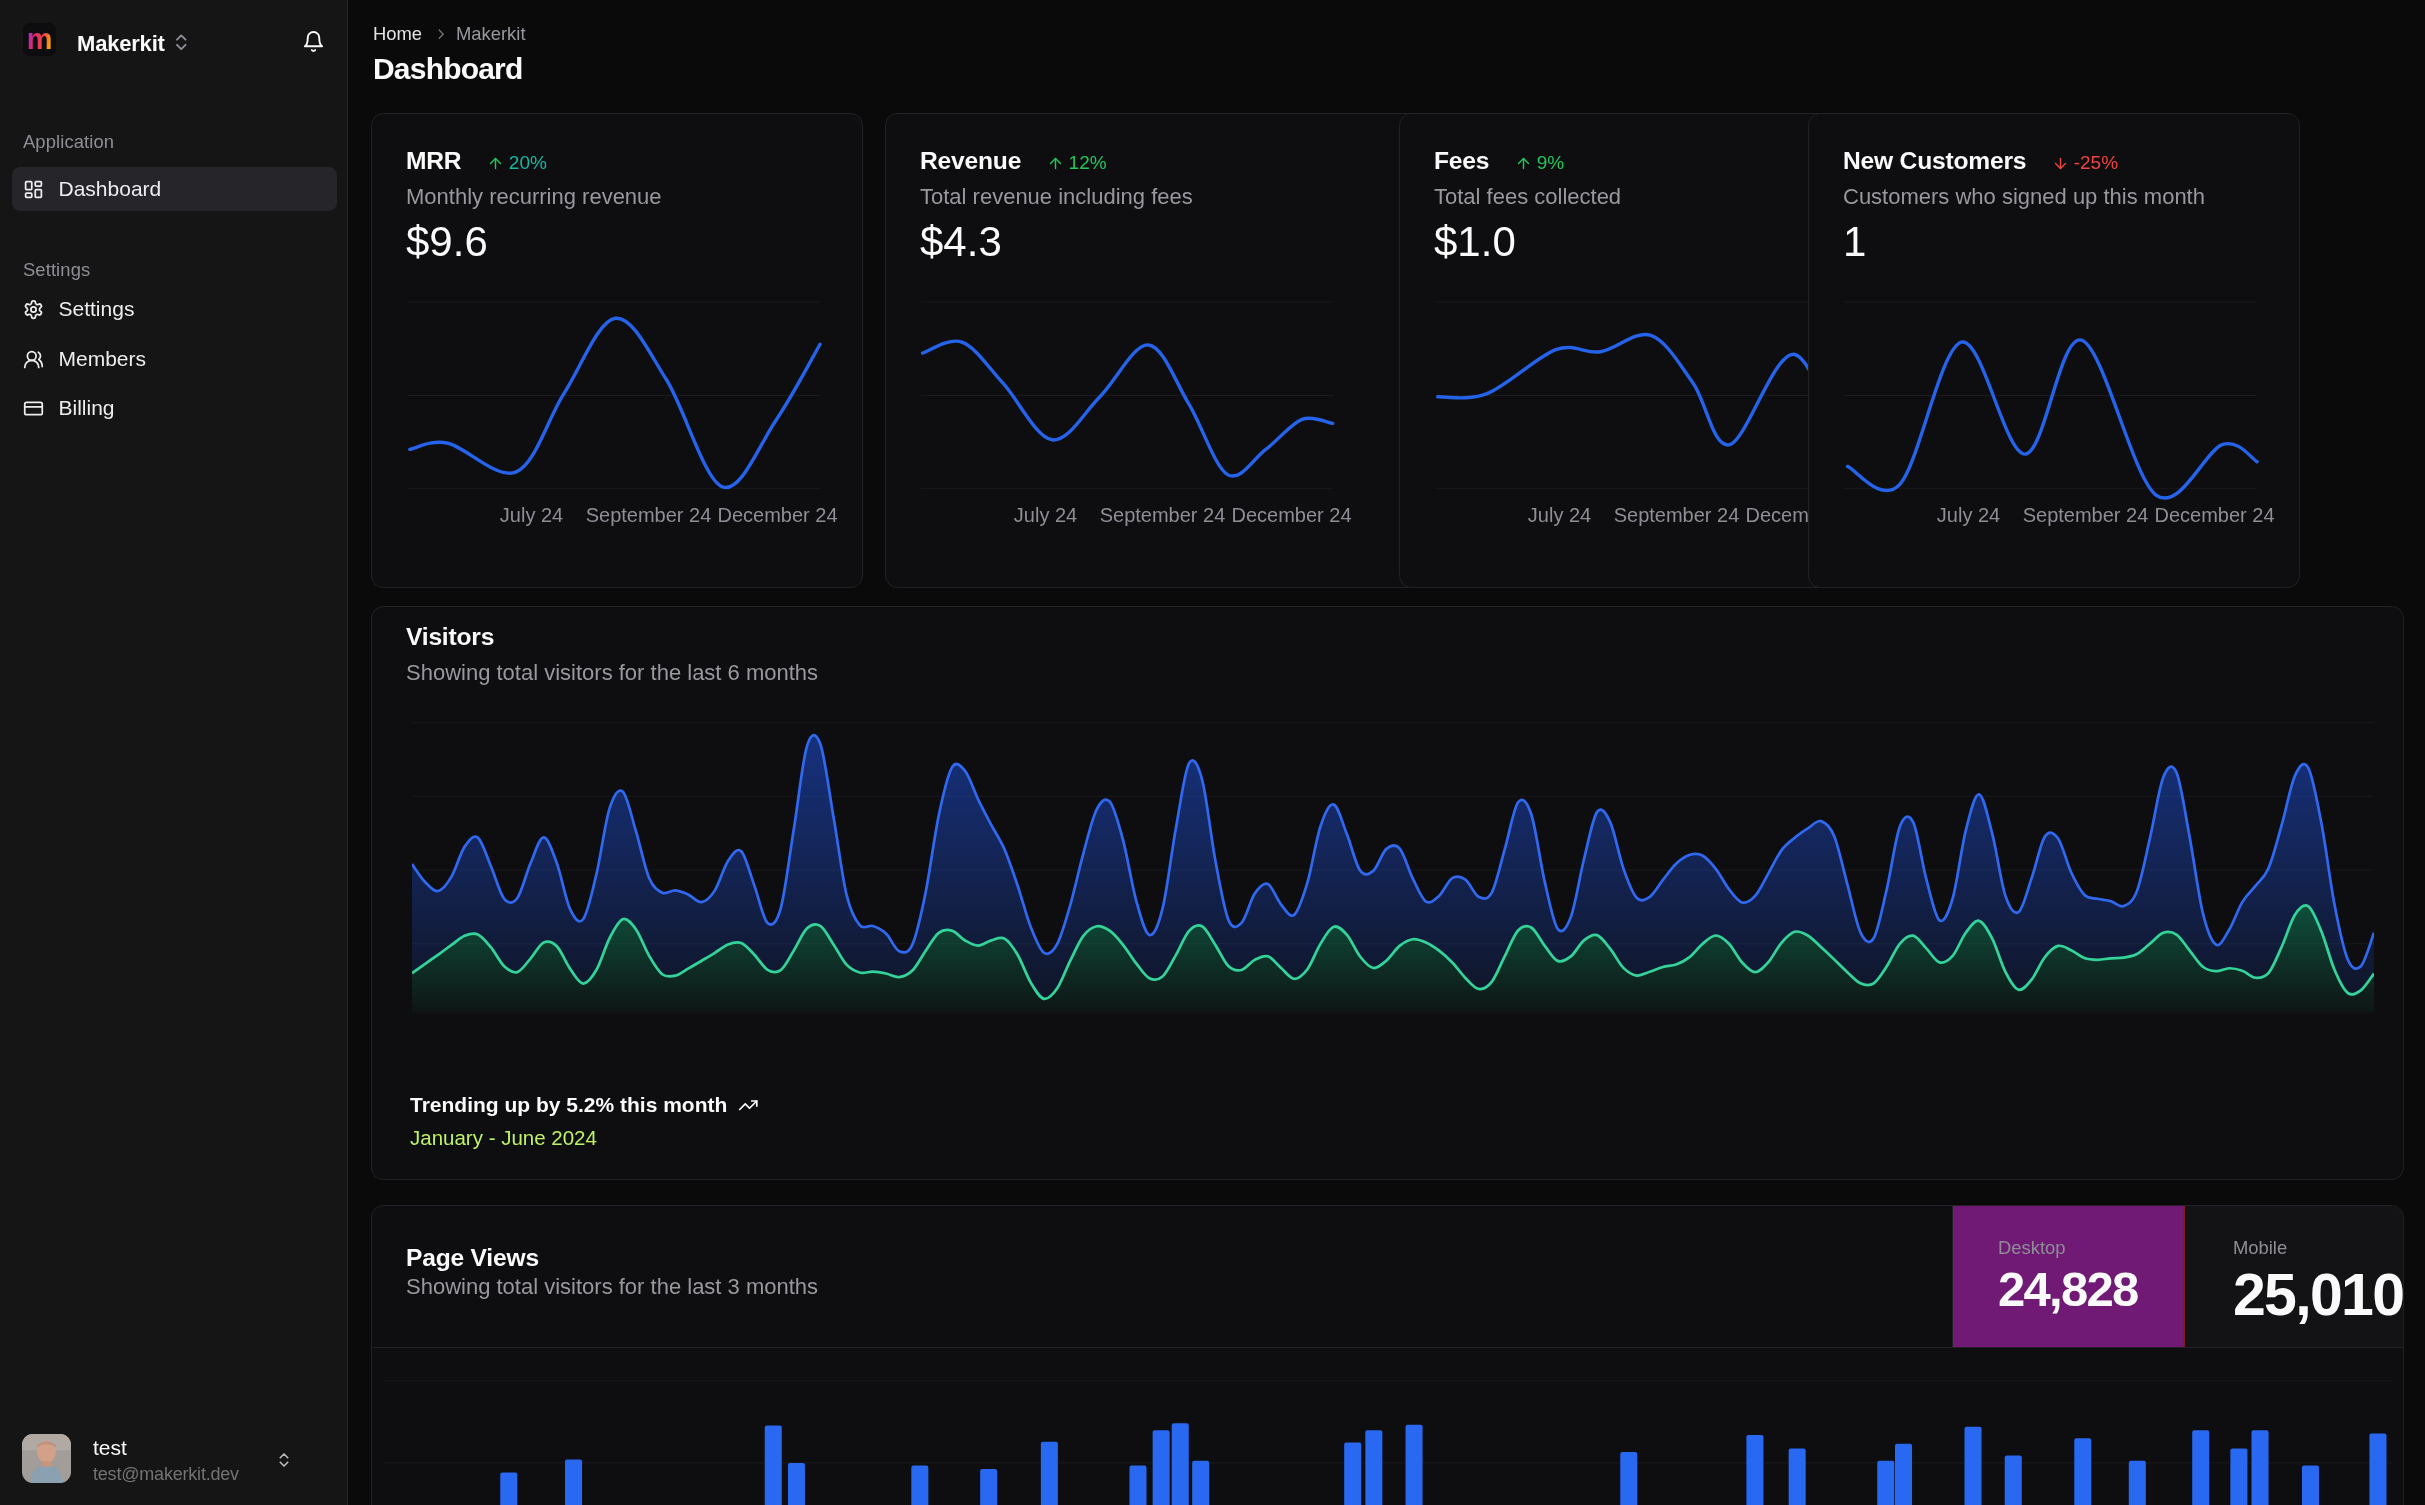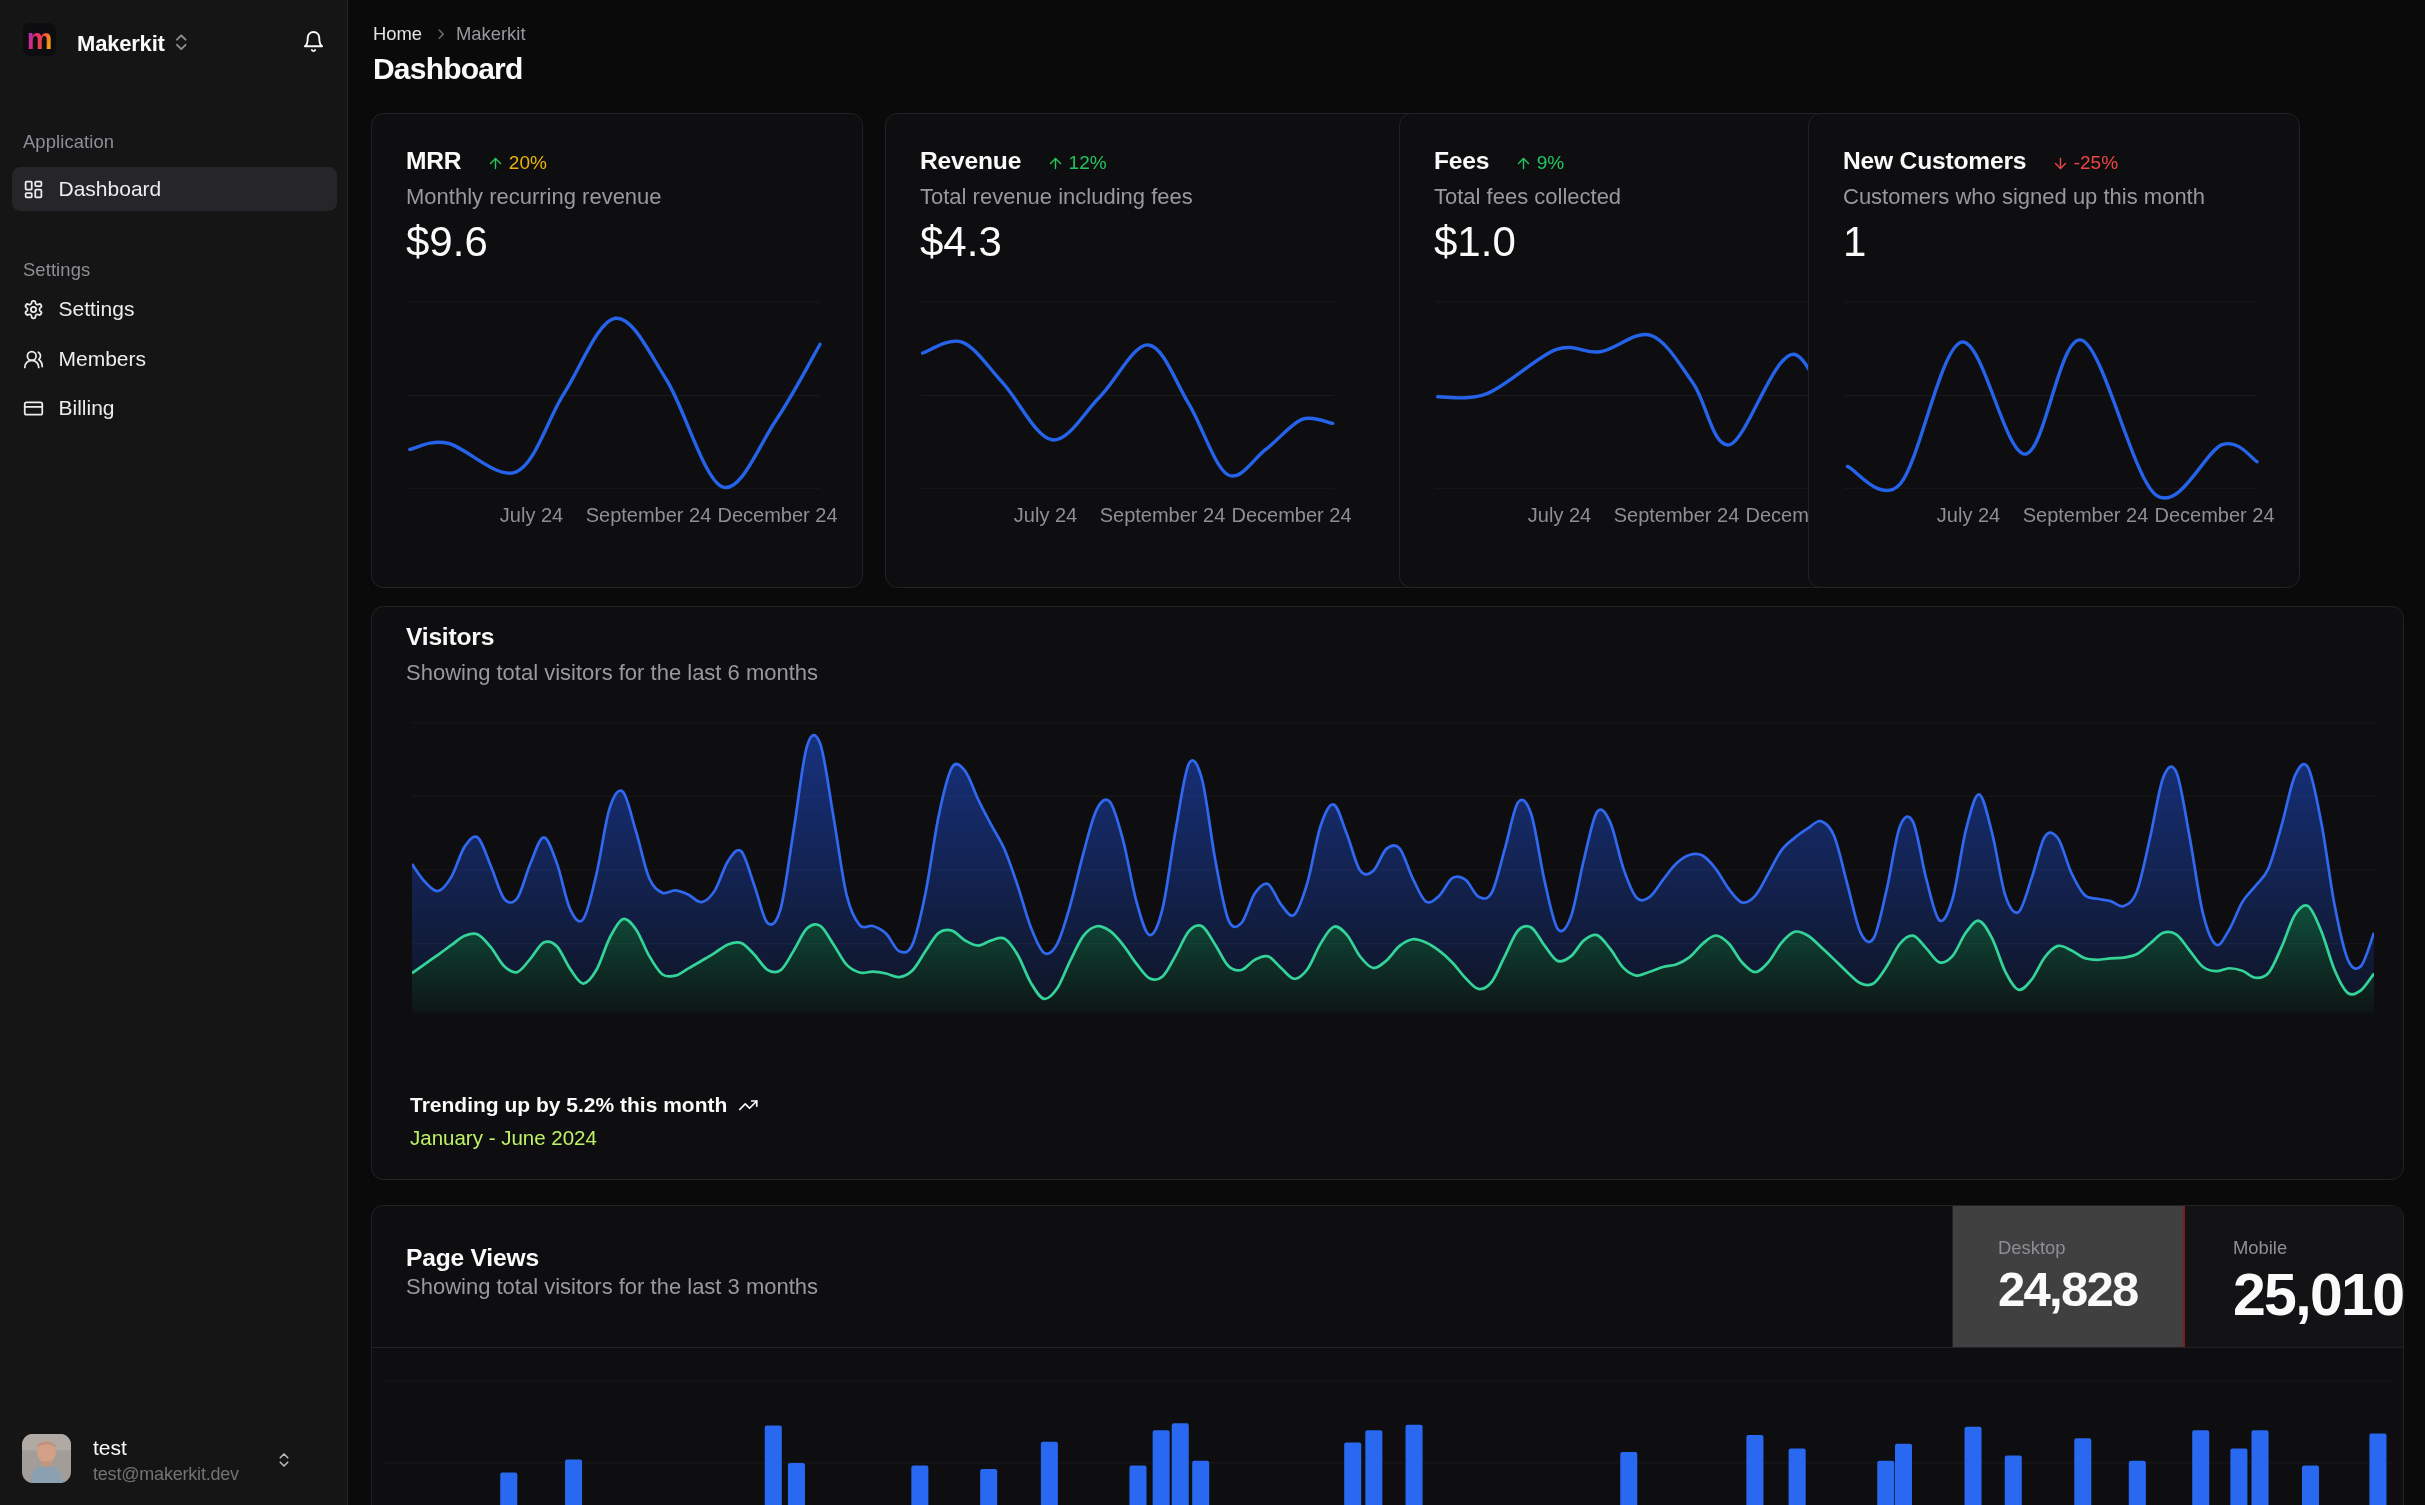--- a/index.html
+++ b/index.html
@@ -100,21 +100,21 @@
   </div>
 
   <div class="crumb" style="left:373px;top:22.5px;color:#e4e4e7">Home</div>
   <svg width="16.4" height="16.4" viewBox="0 0 24 24" fill="none" stroke="#71717a" stroke-width="2" stroke-linecap="round" stroke-linejoin="round" style="position:absolute;left:433px;top:26px">
       <path d="m9 18 6-6-6-6"></path>
     </svg>
   <div class="crumb" style="left:456px;top:22.5px;color:#98989f">Makerkit</div>
   <h1>Dashboard</h1>
 
 <div class="card" style="left:371px;top:113px;width:492px;height:475px">
-  <div class="ctitle">MRR <span class="pct" style="color:#eab308"><svg width="17" height="17" viewBox="0 0 24 24" fill="none" stroke="#22c55e" stroke-width="2" stroke-linecap="round" stroke-linejoin="round" style="position:relative;top:2.7px">
+  <div class="ctitle">MRR <span class="pct" style="color:#14b8a6"><svg width="17" height="17" viewBox="0 0 24 24" fill="none" stroke="#22c55e" stroke-width="2" stroke-linecap="round" stroke-linejoin="round" style="position:relative;top:2.7px">
             <path d="m5 12 7-7 7 7"></path>
             <path d="M12 19V5"></path>
           </svg><span style="margin-left:4.8px">20%</span></span></div>
   <div class="csub">Monthly recurring revenue</div>
   <div class="cval">$9.6</div>
   <svg class="cchart" width="422" height="228" viewBox="0 0 618 334" fill="none">
     <line x1="0" y1="16" x2="605" y2="16" stroke="rgba(255,255,255,0.05)" stroke-width="1.5"></line>
     <line x1="0" y1="153" x2="605" y2="153" stroke="rgba(255,255,255,0.05)" stroke-width="1.5"></line>
     <line x1="0" y1="289" x2="605" y2="289" stroke="rgba(255,255,255,0.05)" stroke-width="1.5"></line>
     <path d="M4.0,232.0C13.3,230.5 34.0,217.5 60.0,223.0C86.0,228.5 131.7,277.2 160.0,265.0C188.3,252.8 205.8,187.5 230.0,150.0C254.2,112.5 280.0,43.3 305.0,40.0C330.0,36.7 353.8,88.8 380.0,130.0C406.2,171.2 435.3,277.0 462.0,287.0C488.7,297.0 516.2,224.8 540.0,190.0C563.8,155.2 594.2,96.7 605.0,78.0" stroke="#2563eb" stroke-width="5" stroke-linecap="round"></path>
@@ -203,21 +203,21 @@
           <polyline points="22 7 13.5 15.5 8.5 10.5 2 17"></polyline>
           <polyline points="16 7 22 7 22 13"></polyline>
         </svg>
     </div>
     <div style="position:absolute;left:38px;top:519px;font-size:20.5px;color:#bef264">January - June 2024</div>
   </div>
 
   <div class="card" style="left:371px;top:1205px;width:2033px;height:368px;overflow:hidden">
     <div class="ctitle" style="top:38px">Page Views</div>
     <div class="csub" style="top:68px">Showing total visitors for the last 3 months</div>
-    <div style="position:absolute;left:1580px;top:0;width:231px;height:141px;background:#404040;border-left:1px solid #222226">
+    <div style="position:absolute;left:1580px;top:0;width:231px;height:141px;background:#701a75;border-left:1px solid #222226">
       <div style="position:absolute;left:45px;top:31px;font-size:18.4px;color:#8e8e96">Desktop</div>
       <div style="position:absolute;left:45px;top:55px;font-size:49px;font-weight:700;letter-spacing:-1.7px">24,828</div>
     </div>
     <div style="position:absolute;left:1811px;top:0;width:222px;height:141px;background:#131315;border-left:2px solid #7f1d1d">
       <div style="position:absolute;left:48px;top:31px;font-size:18.4px;color:#8e8e96">Mobile</div>
       <div style="position:absolute;left:48px;top:55px;font-size:59px;font-weight:700;letter-spacing:-1.7px">25,010</div>
     </div>
     <div style="position:absolute;left:0;top:141px;width:2033px;height:0;border-top:1px solid #222226"></div>
     <svg style="position:absolute;left:0;top:141px" width="2033" height="227" viewBox="0 0 2980 333" fill="none">
       <line x1="16" y1="50" x2="2964" y2="50" stroke="rgba(255,255,255,0.045)" stroke-width="1.5"></line>

